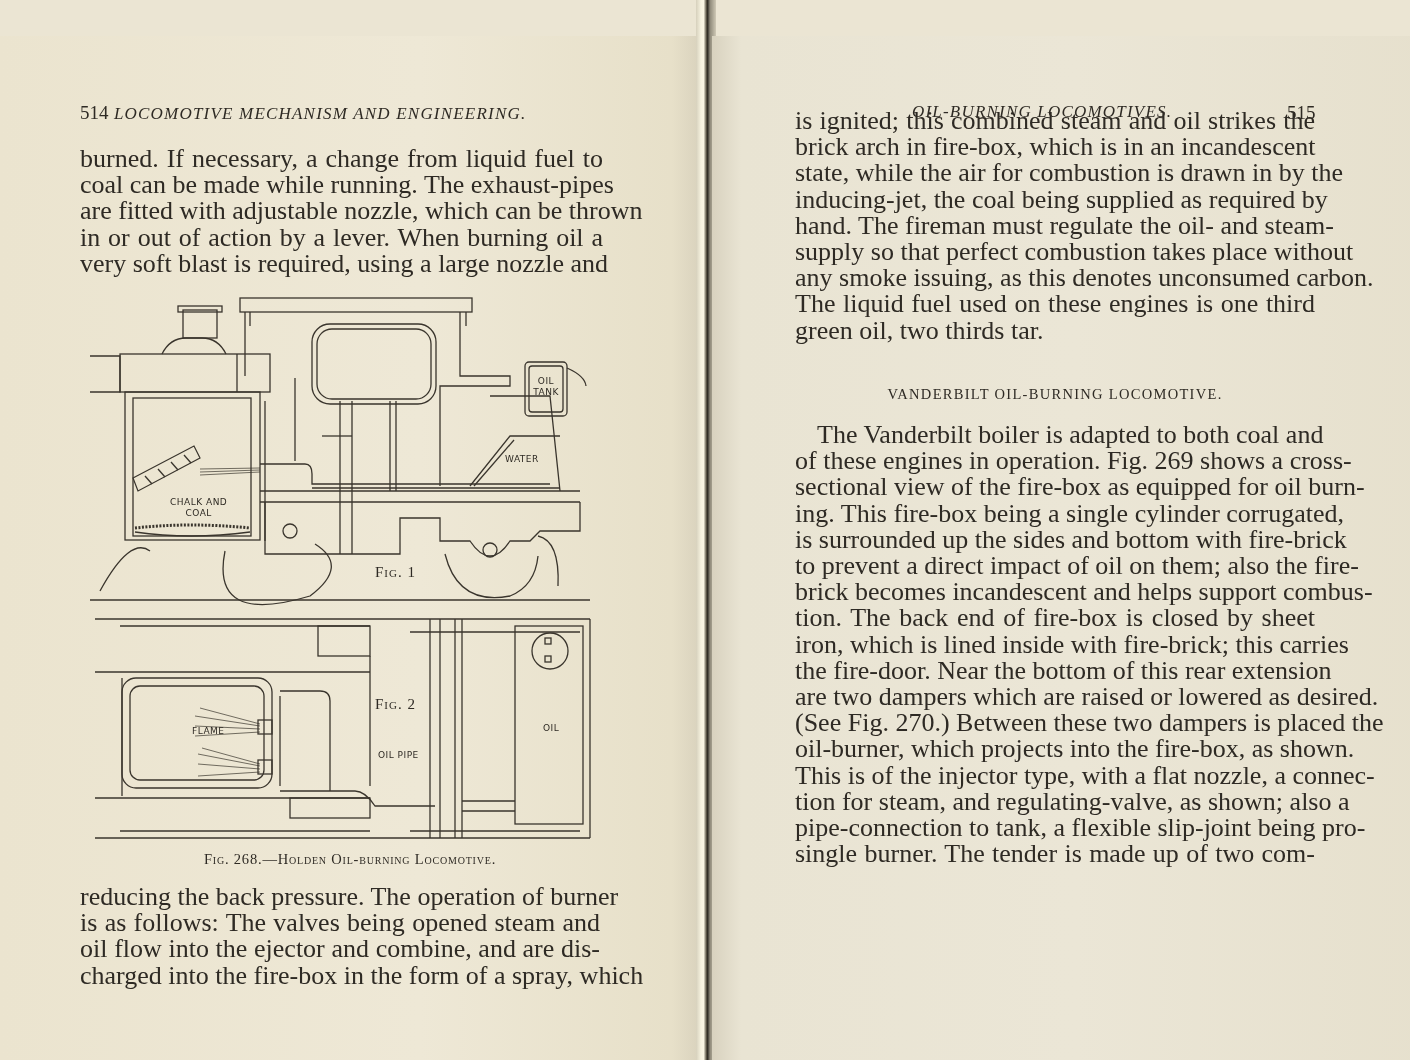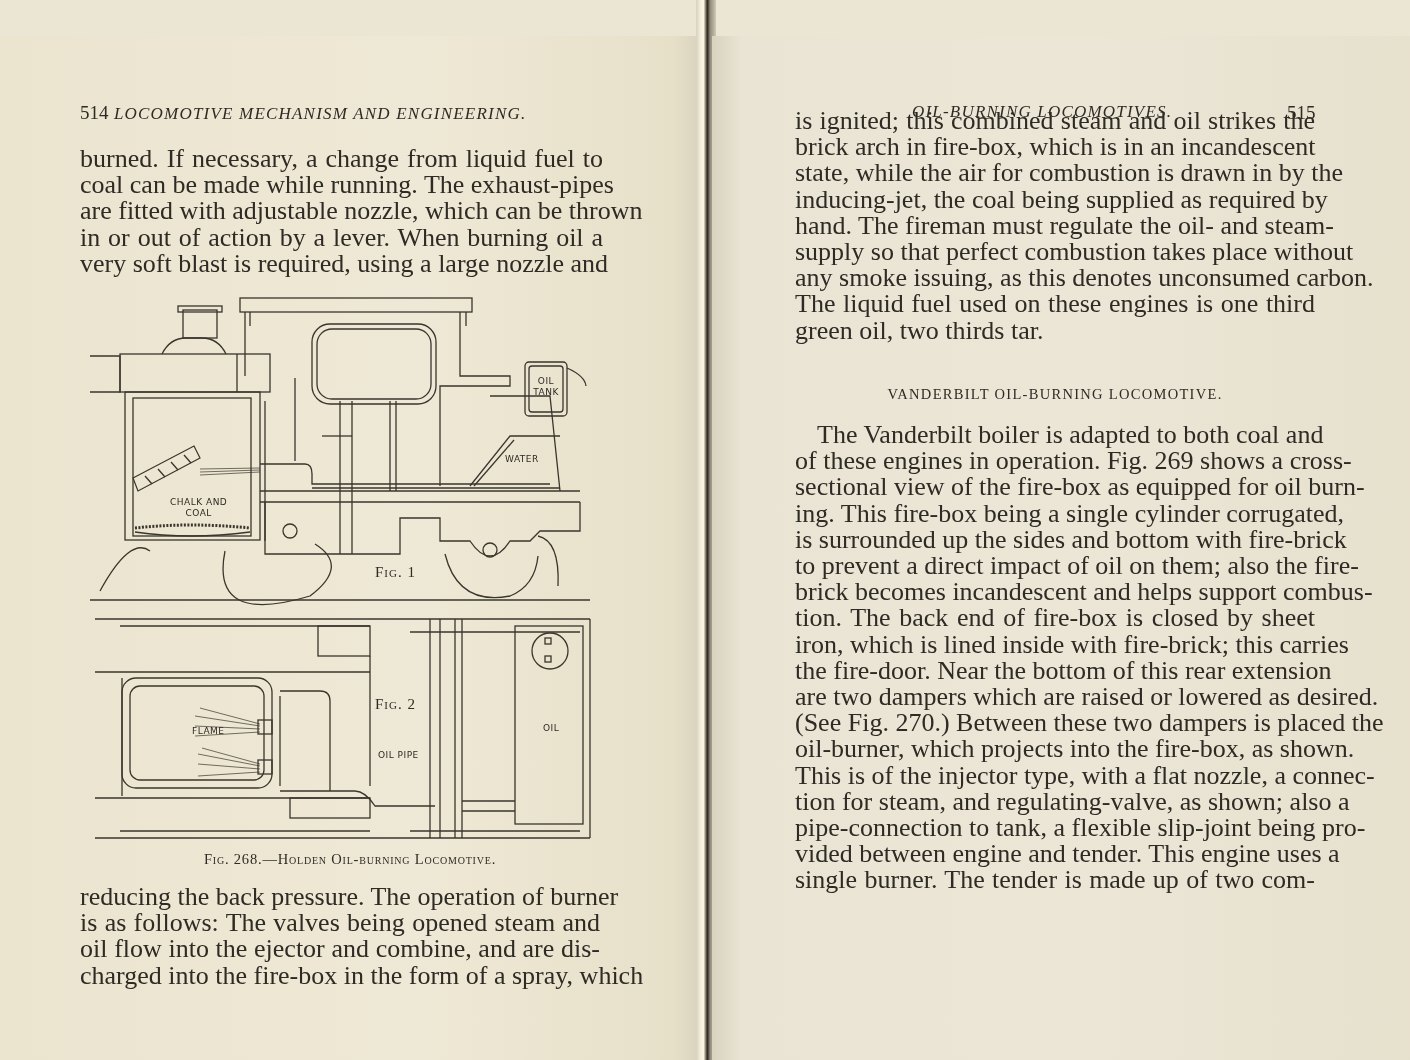--- a/index.html
+++ b/index.html
@@ -242,16 +242,15 @@
     <span class="line">brick becomes incandescent and helps support combus-</span>
     <span class="line">tion.  The back end of fire-box is closed by sheet</span>
     <span class="line">iron, which is lined inside with fire-brick; this carries</span>
     <span class="line">the fire-door.  Near the bottom of this rear extension</span>
     <span class="line">are two dampers which are raised or lowered as desired.</span>
     <span class="line">(See Fig. 270.)  Between these two dampers is placed the</span>
     <span class="line">oil-burner, which projects into the fire-box, as shown.</span>
     <span class="line">This is of the injector type, with a flat nozzle, a connec-</span>
     <span class="line">tion for steam, and regulating-valve, as shown; also a</span>
     <span class="line">pipe-connection to tank, a flexible slip-joint being pro-</span>
-    <span class="line">vided between engine and tender.  This engine uses a</span>
     <span class="line">single burner.  The tender is made up of two com-</span>
   </div>
 </div>
 
 </body></html>

